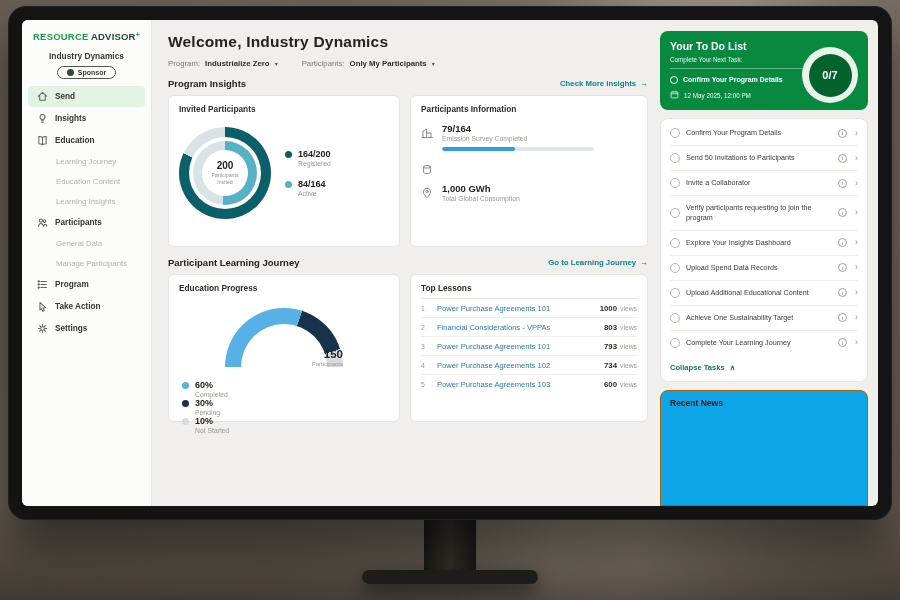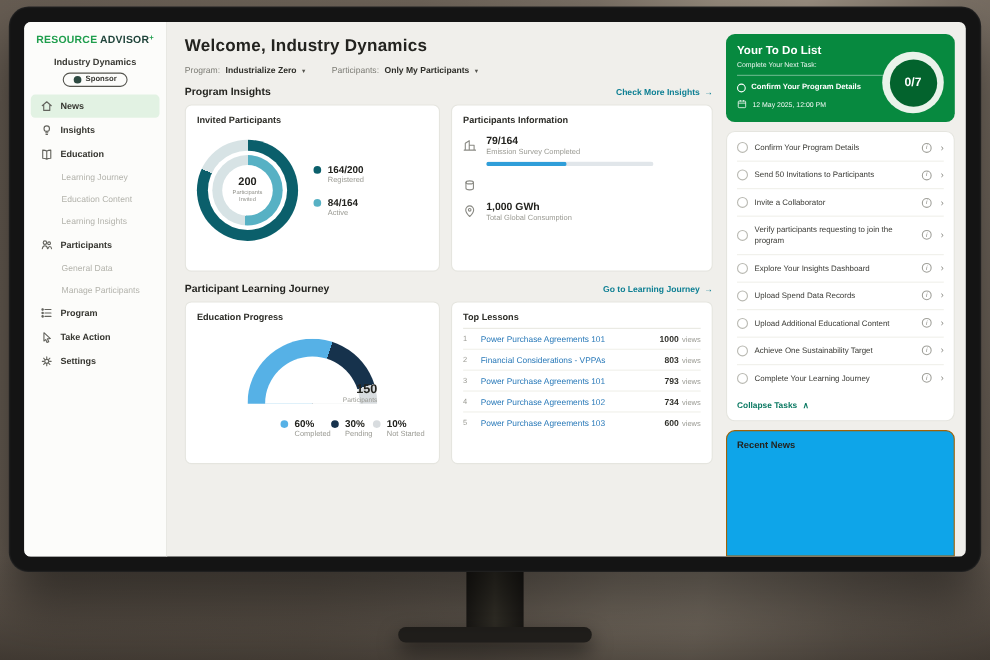--- a/index.html
+++ b/index.html
@@ -71,21 +71,21 @@
   .stat-lab { font-size:6.8px; color:#9a9a93; margin-top:1px; }
   .pbar { margin-top:5px; width:152px; height:4px; border-radius:2px; background:#e1e6ea; overflow:hidden; }
   .pfill { height:100%; border-radius:2px; width:0; }
 
   .gauge-wrap { position:relative; width:118px; height:59px; margin:15px auto 0; overflow:hidden; }
   .gauge { position:absolute; left:0; top:0; width:118px; height:118px; border-radius:50%; }
   .gauge-hole { position:absolute; left:16px; top:16px; width:86px; height:86px; border-radius:50%; background:#fff; }
   .gauge-center { position:absolute; left:16px; right:0; bottom:0; text-align:right; }
   .gc-val { font-size:11.5px; font-weight:bold; color:#23231f; }
   .gc-lab { font-size:6px; color:#9a9a93; margin-top:1px; }
-  .edu-legend { display:flex; justify-content:flex-end; margin-top:13px; padding:0 3px; }
+  .edu-legend { display:flex; justify-content:flex-end; margin-top:13px; padding:0 3px;flex-direction:column; }
 
   .lessons-head { border-bottom:1px solid #e8e8e2; padding-bottom:5px; }
   .lesson-row { display:flex; align-items:center; gap:7px; padding:4.5px 0; border-bottom:1px solid #f0f0ea; }
   .lesson-row:last-child { border-bottom:none; }
   .l-rank { color:#9a9a93; font-size:6.8px; width:9px; flex:none; }
   .l-title { color:#2a7ab9; font-size:7.6px; cursor:pointer; }
   .l-views { margin-left:auto; display:flex; gap:3px; align-items:baseline; }
   .lv-val { font-size:7.8px; font-weight:bold; color:#2e2e29; }
   .lv-lab { font-size:6.8px; color:#9a9a93; }
 
@@ -135,21 +135,21 @@
           <span class="badge-dot"></span>
           <span>Sponsor</span>
         </div>
         <nav>
           <div class="nav-item active">
             <span class="nav-ico">
                 <svg viewBox="0 0 12 12" width="11" height="11">
                   <path d="M1.5 5.6 L6 1.6 L10.5 5.6 M3 5.2v5h6v-5"></path>
                 </svg>
               </span>
-            <span>News</span>
+            <span>Send</span>
           </div>
           <div class="nav-item">
             <span class="nav-ico">
                 <svg viewBox="0 0 12 12" width="11" height="11">
                   <circle cx="6" cy="4.3" r="2.7"></circle>
                   <path d="M4.9 8.4h2.2M5.3 10h1.4"></path>
                 </svg>
               </span>
             <span>Insights</span>
           </div>

